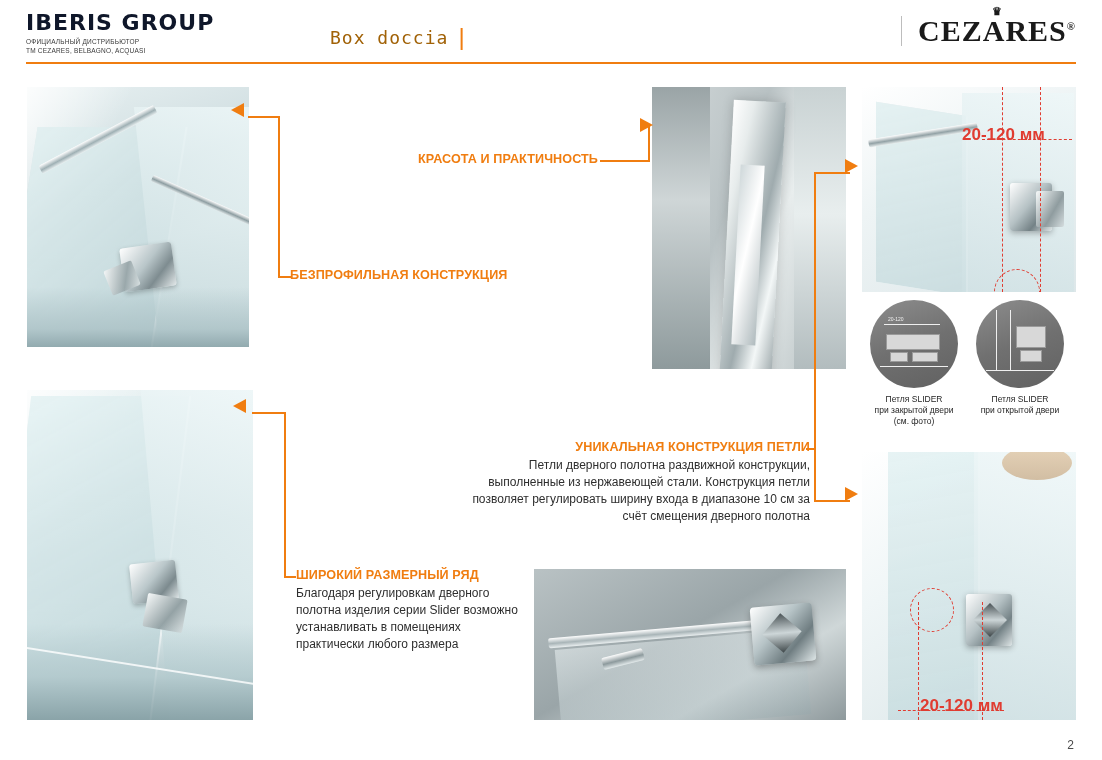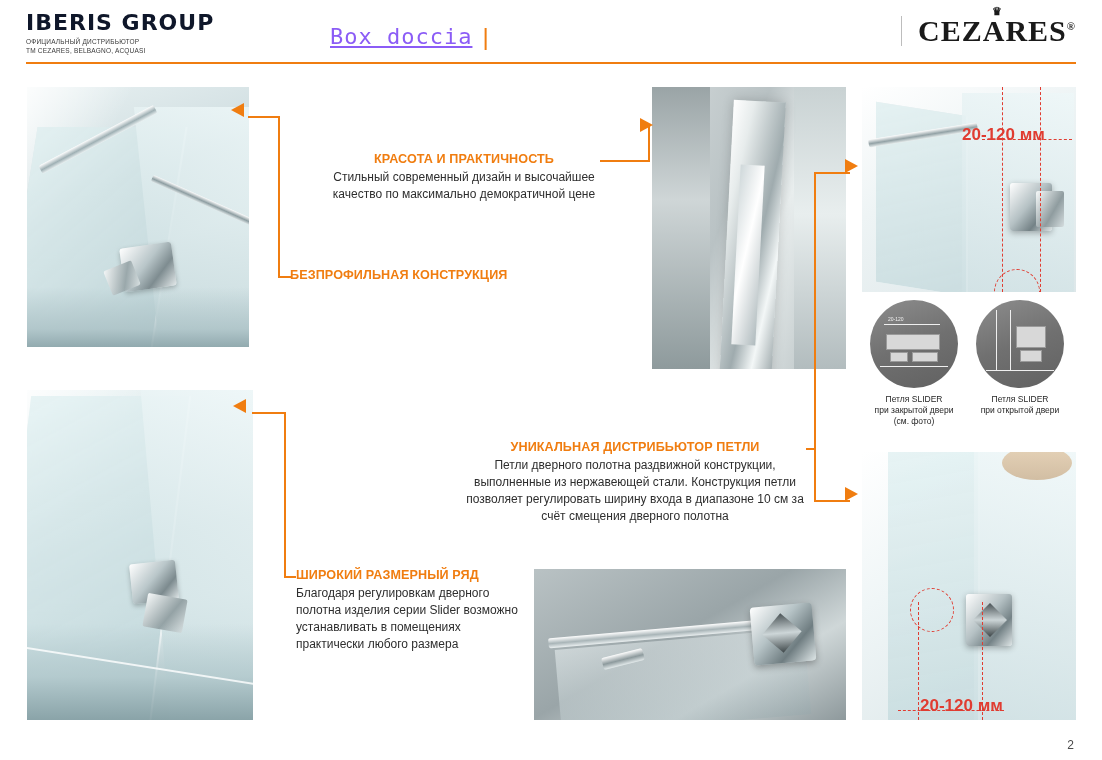--- a/index.html
+++ b/index.html
@@ -51,24 +51,23 @@
   }
   .header-title {
     position: absolute;
     left: 330px; top: 22px;
     display: flex;
     align-items: baseline;
     gap: 10px;
   }
   .header-title .ht-main {
     font-family: "DejaVu Sans Mono", monospace;
-    font-size: 22px;
-    color: #8b5cf6;
+    font-size: 18px;
+    color: #a16207;
     letter-spacing: 1px;
-    text-decoration: underline;
   }
   .header-title .ht-bar {
     color: #f07d10;
     font-size: 24px;
     font-weight: 300;
     position: relative;
     top: 1px;
   }
   .header-title .ht-sub {
     font-size: 19px;
@@ -481,21 +480,21 @@
     color: #f07d10;
     letter-spacing: 0.1px;
     margin-bottom: 3px;
     white-space: nowrap;
   }
   .txt-body {
     font-size: 12px;
     line-height: 1.42;
     color: #2e2e2e;
   }
-  .align-right { text-align: center; }
+  .align-right { text-align: right; }
 
   #txt-beauty { left: 330px; top: 152px; width: 268px; }
   #txt-profileless { left: 290px; top: 268px; width: 320px; }
   #txt-hinge { left: 460px; top: 440px; width: 350px; }
   #txt-sizes { left: 296px; top: 568px; width: 230px; }
 
   
   .conn {
     position: absolute;
     background: #f07d10;
@@ -637,29 +636,28 @@
 
   <div class="diagram-caption" id="caption-open">
     <div>Петля SLIDER</div>
     <div>при открытой двери</div>
     <div></div>
   </div>
 </div>
 
 <div class="txt-block align-right" id="txt-beauty">
   <div class="txt-head">КРАСОТА И ПРАКТИЧНОСТЬ</div>
-  <div class="txt-body">Стильный современный дизайн и высочайшее качество по максимально демократичной цене</div>
 </div>
 
 <div class="txt-block" id="txt-profileless">
   <div class="txt-head">БЕЗПРОФИЛЬНАЯ КОНСТРУКЦИЯ</div>
 </div>
 
 <div class="txt-block align-right" id="txt-hinge">
-  <div class="txt-head">УНИКАЛЬНАЯ ДИСТРИБЬЮТОР ПЕТЛИ</div>
+  <div class="txt-head">УНИКАЛЬНАЯ КОНСТРУКЦИЯ ПЕТЛИ</div>
   <div class="txt-body">Петли дверного полотна раздвижной конструкции, выполненные из нержавеющей стали. Конструкция петли позволяет регулировать ширину входа в диапазоне 10 см за счёт смещения дверного полотна</div>
 </div>
 
 <div class="txt-block" id="txt-sizes">
   <div class="txt-head">ШИРОКИЙ РАЗМЕРНЫЙ РЯД</div>
   <div class="txt-body">Благодаря регулировкам дверного полотна изделия серии Slider возможно устанавливать в помещениях практически любого размера</div>
 </div>
 
 <div class="conn conn-h" style="left:600px; top:160px; width:50px;"></div>
 <div class="arrow-r" style="left:640px; top:118px;"></div>

